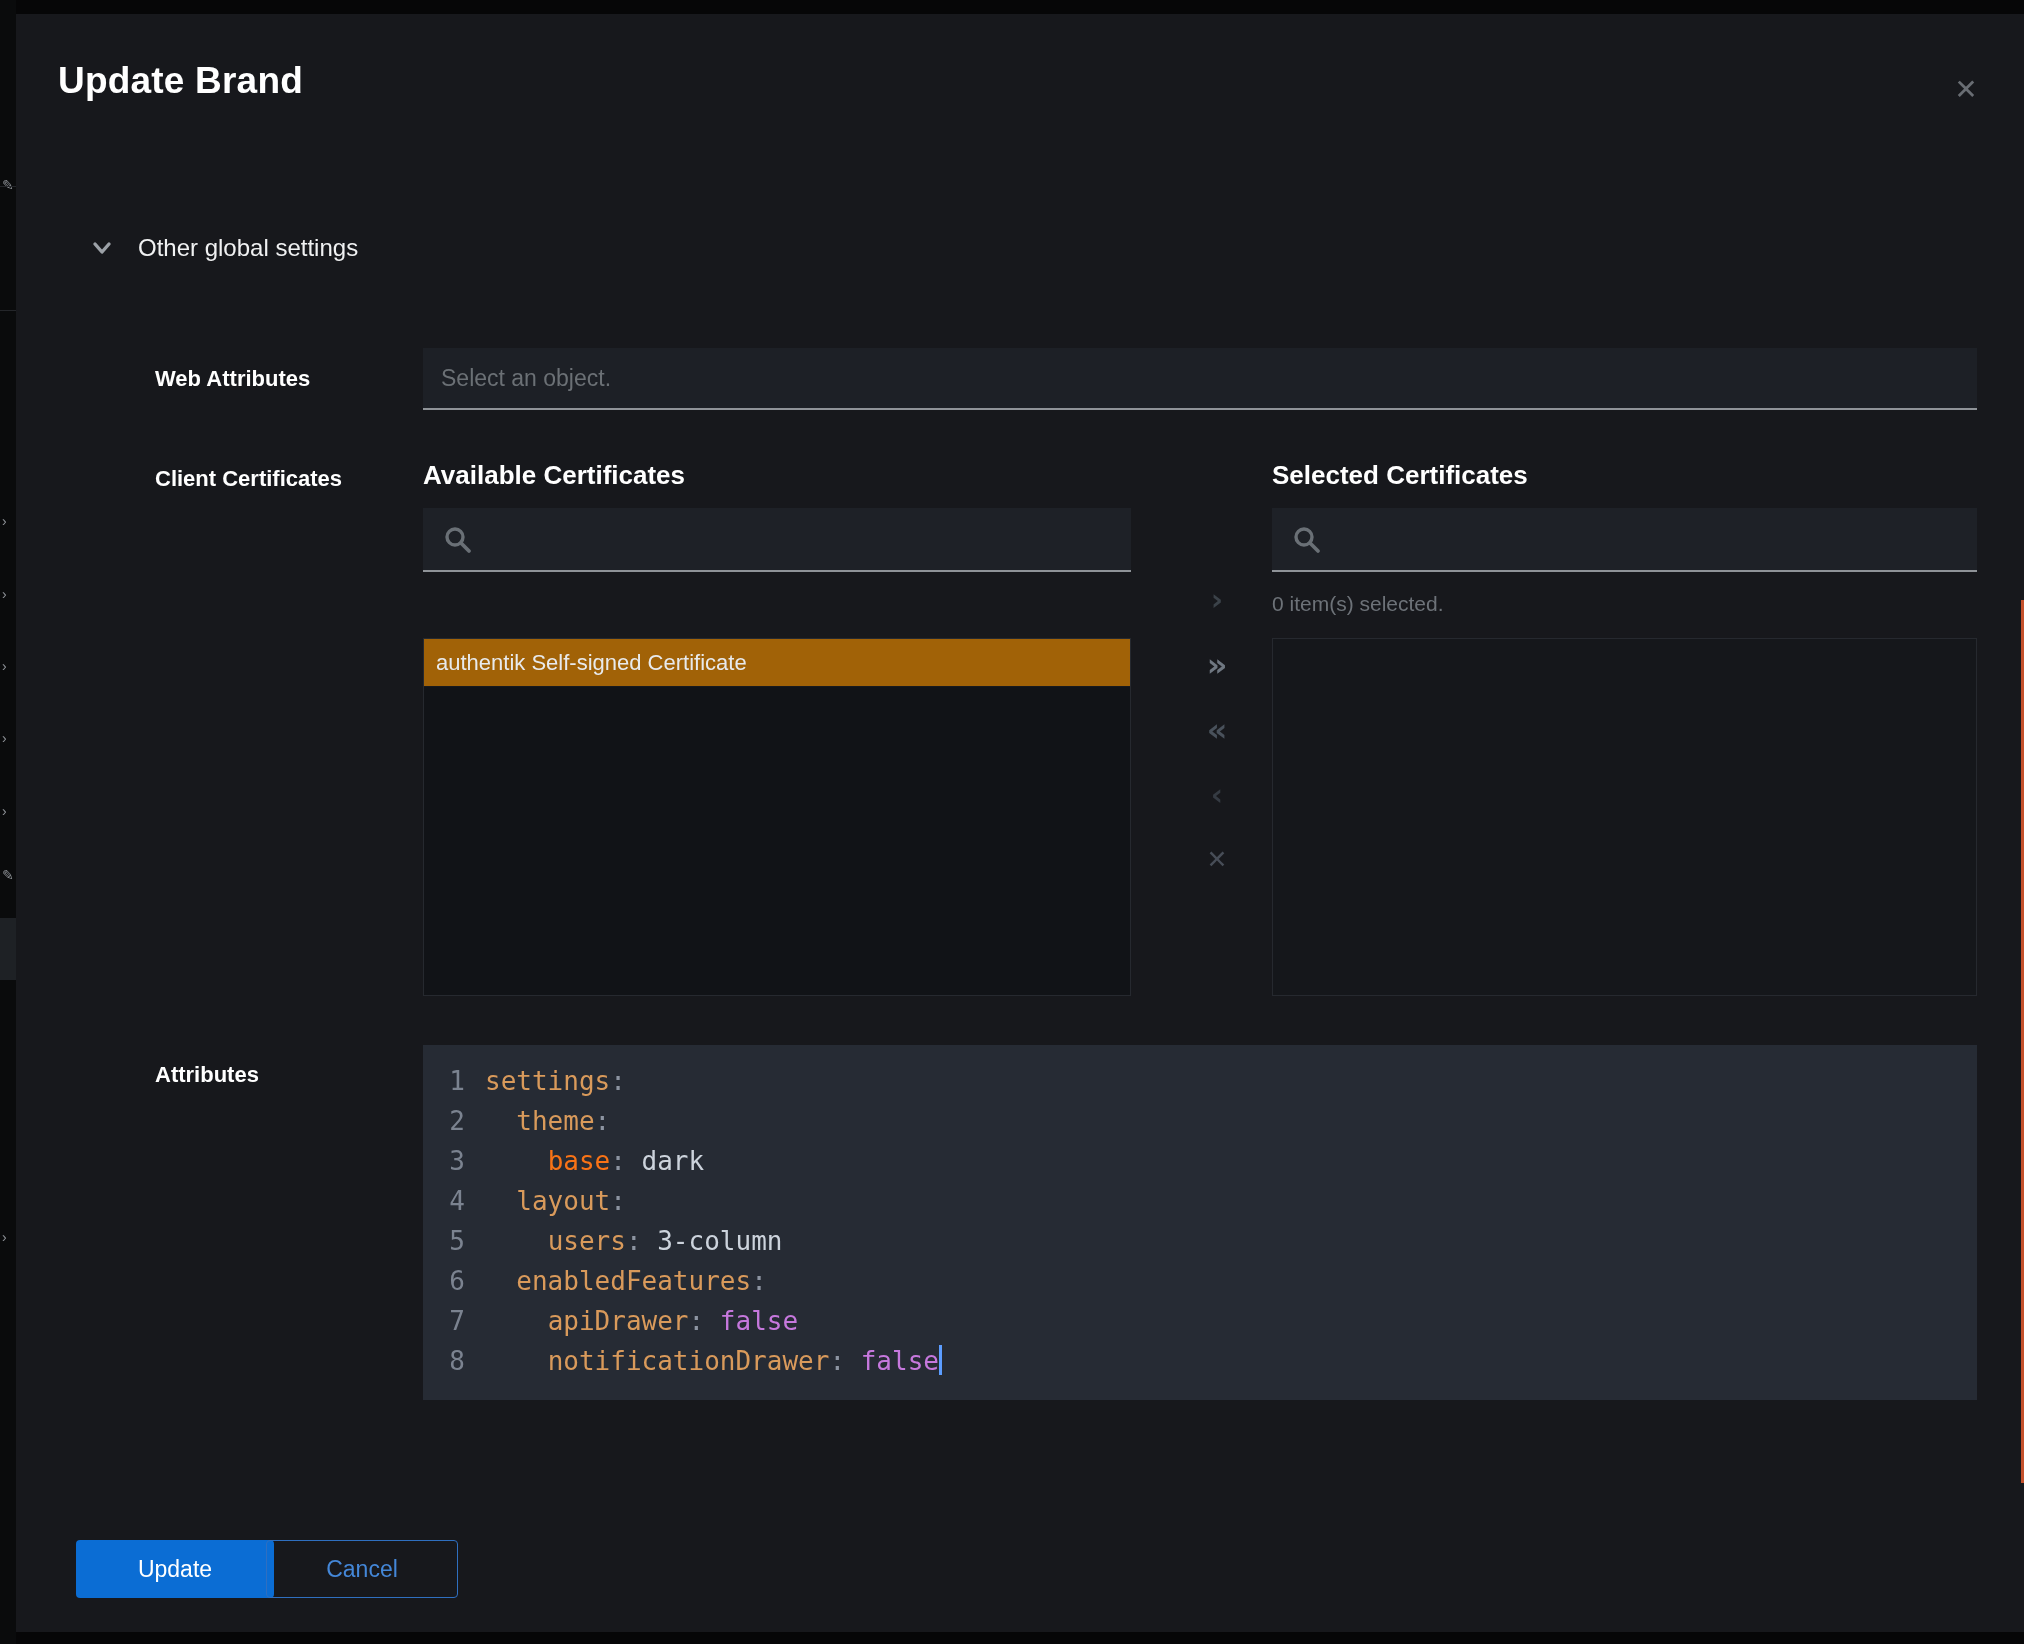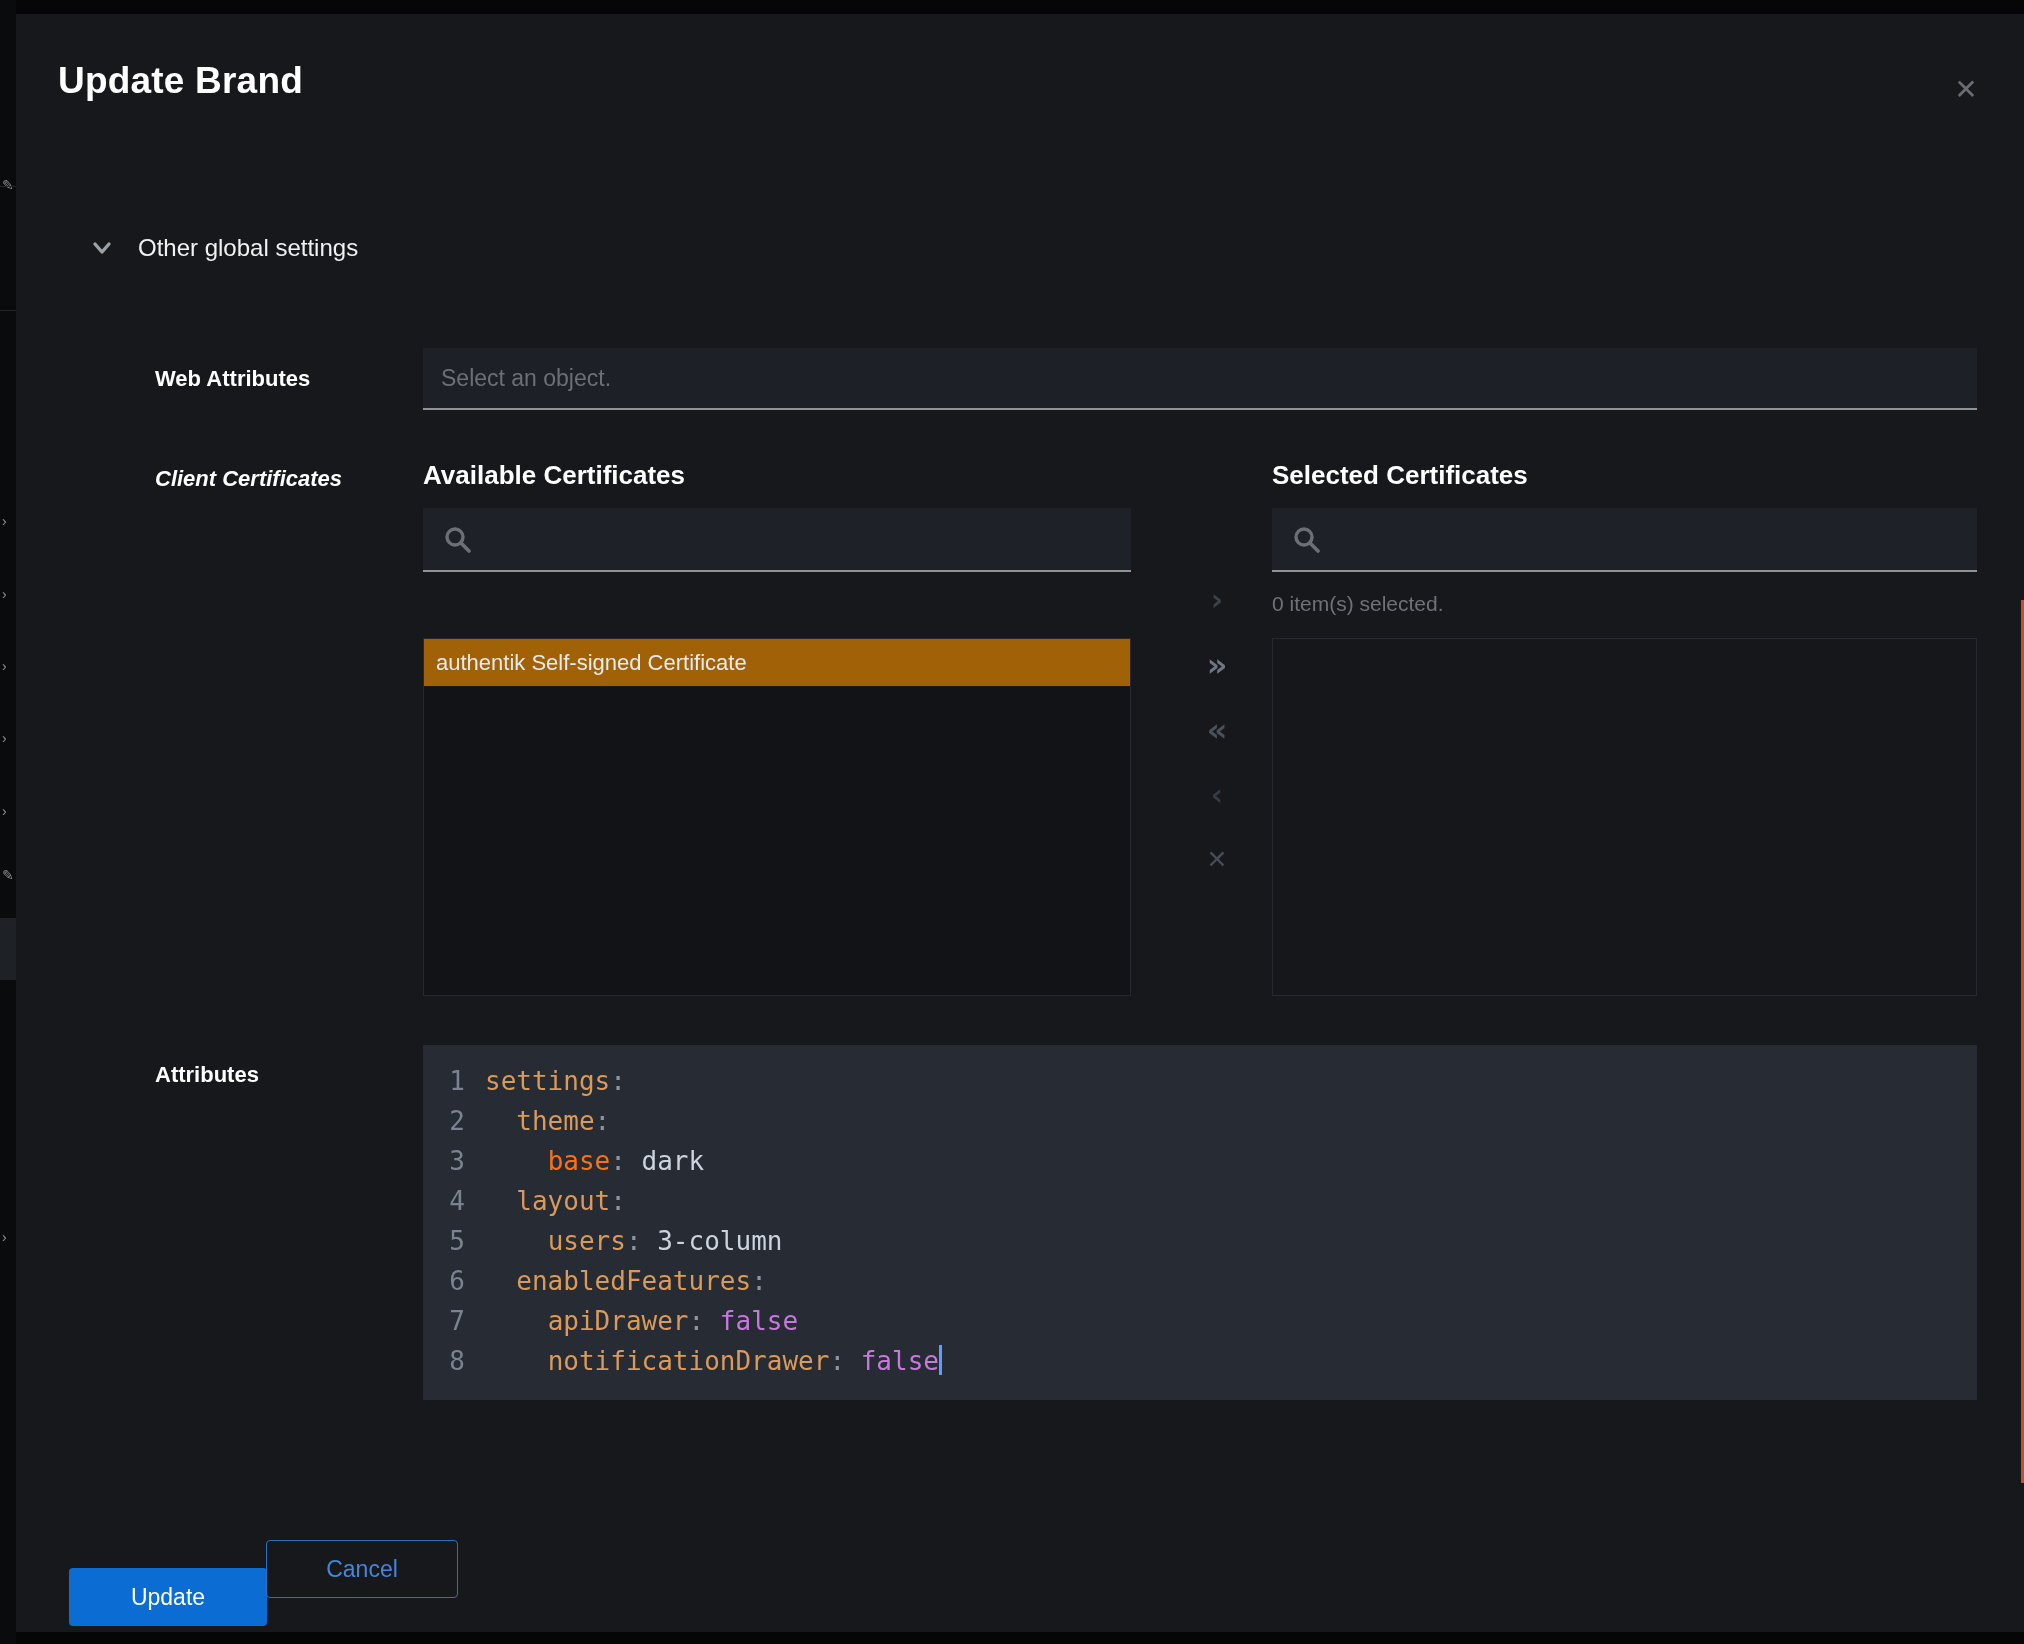--- a/index.html
+++ b/index.html
@@ -40,21 +40,21 @@
   }
 
   
   .expander { position:absolute; left:74px; top:214px; height:40px; display:flex; align-items:center; cursor:pointer; }
   .expander .chev { width:24px; height:24px; margin-right:24px; }
   .expander .exp-label { font-size:24px; color:#f0f1f2; }
 
   
   .form-label { position:absolute; left:139px; font-size:22px; font-weight:700; color:#ffffff; }
   .lbl-webcert { top:334px; height:62px; display:flex; align-items:center; }
-  .lbl-clientcert { top:452px;font-style:italic; }
+  .lbl-clientcert { top:452px; }
   .lbl-attributes { top:1048px; }
 
   
   .input-wrap {
     position:absolute; left:407px; top:334px; width:1554px; height:62px;
     background:#1d2026; border-bottom:2px solid #8f9398;
   }
   .input-wrap input {
     width:100%; height:100%; background:transparent; border:none; outline:none;
     padding:0 18px; font-size:23px; color:#c4b5fd; font-family:"Liberation Sans", sans-serif;
@@ -115,21 +115,21 @@
   .help-text {
     position:absolute; left:407px; top:1398px; width:1530px;
     font-size:23px; color:#e3e5e8;
   }
 
   
   .btn {
     position:absolute; top:1526px; height:58px; border-radius:4px;
     font-size:23px; font-family:"Liberation Sans", sans-serif; cursor:pointer;
   }
-  .btn-primary { left:53px; width:198px; border:none; color:#ffffff;margin-top:28px; }
+  .btn-primary { left:60px; width:198px; border:none; color:#ffffff; }
   .btn-secondary { left:250px; width:192px; background:transparent; border:1px solid; }
 
   
   .edge-accent { position:absolute; left:2021px; top:600px; width:3px; height:883px; z-index:3; }
 </style>
 </head>
 <body>
 
 <aside class="sidebar-sliver" id="sidebar-sliver">
   <div class="sb-active"></div>

